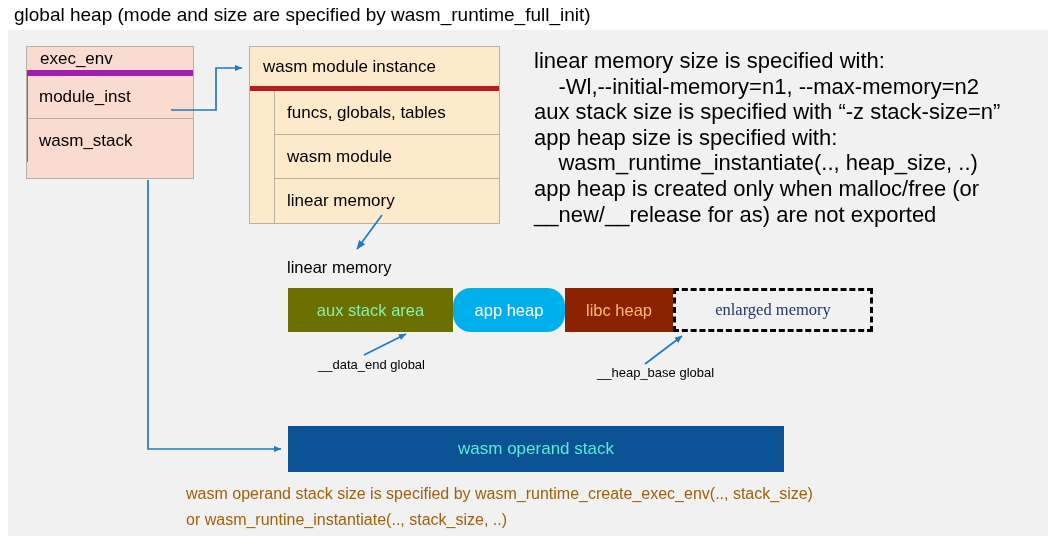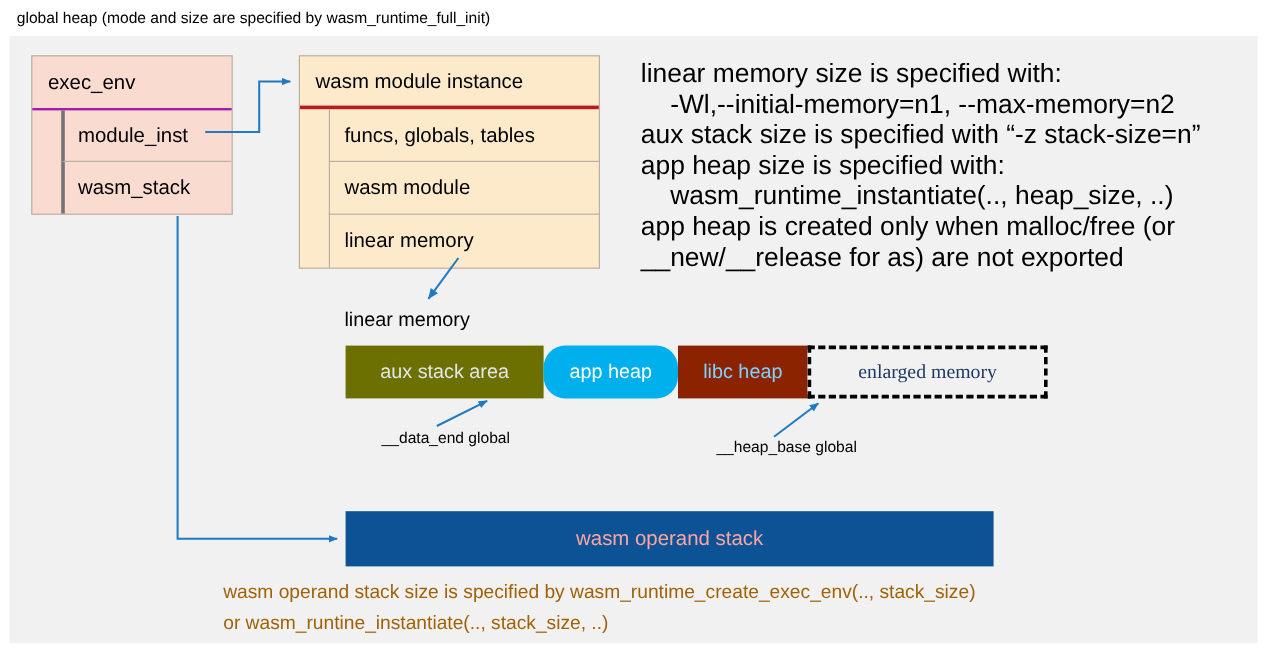--- a/index.html
+++ b/index.html
@@ -17,21 +17,21 @@
     height: 547px;
     background: #ffffff;
     overflow: hidden;
   }
 
   
   .doc-title {
     position: absolute;
     left: 14px;
     top: 4px;
-    font-size: 13px;
+    font-size: 19px;
     color: #000000;
     white-space: nowrap;
     line-height: 22px;
   }
 
   
   .grey-panel {
     position: absolute;
     left: 8px;
     top: 30px;
@@ -57,45 +57,44 @@
 
   
   .execenv {
     left: 26px;
     top: 46px;
     width: 168px;
     height: 133px;
     background: #fadbd0;
   }
   .execenv .hdr {
-    height: 45px;
+    height: 29px;
     padding-left: 13px;
-    border-bottom: 2px solid #a21caf;
+    border-bottom: 6px solid #a21caf;
   }
   .execenv .sub {
     height: 43px;
-    margin-left: 24px;
     padding-left: 11px;
-    border-left: 3px solid #737373;
+    border-left: 1px solid #737373;
     box-sizing: border-box;
   }
   .execenv .sub.mid { border-bottom: 1px solid #b9b0a4; }
 
   
   .wmi {
     left: 249px;
     top: 46px;
     width: 251px;
     height: 178px;
     background: #fdeacb;
   }
   .wmi .hdr {
     height: 44px;
     padding-left: 13px;
-    border-bottom: 3px solid #b91c1c;
+    border-bottom: 5px solid #b91c1c;
   }
   .wmi .sub {
     height: 44px;
     margin-left: 24px;
     padding-left: 12px;
     border-left: 1px solid #b9b0a4;
     box-sizing: border-box;
   }
   .wmi .sub.b { border-bottom: 1px solid #b9b0a4; }
 
@@ -152,27 +151,27 @@
   }
   .ann-dataend  { left: 318px; top: 357px; }
   .ann-heapbase { left: 597px; top: 365px; }
   .ann-exported { left: 302px; top: 390px; }
 
   
   .opstack {
     position: absolute;
     left: 288px;
     top: 426px;
-    width: 540px;
+    width: 496px;
     height: 46px;
     background: #0b5394;
     display: flex;
     align-items: center;
     justify-content: center;
-    color: #fca5a5;
+    color: #5eead4;
     font-size: 17px;
     white-space: nowrap;
   }
 
   
   .bottom-note {
     position: absolute;
     left: 186px;
     top: 481px;
     font-size: 16px;
@@ -217,23 +216,23 @@
     -Wl,--initial-memory=n1, --max-memory=n2
 aux stack size is specified with “-z stack-size=n”
 app heap size is specified with:
     wasm_runtime_instantiate(.., heap_size, ..)
 app heap is created only when malloc/free (or
 __new/__release for as) are not exported</div>
 
   <div class="lm-label">linear memory</div>
 
   <div class="membar">
-    <div class="seg" style="width: 165px; background: rgb(107, 112, 0); color: #e5e5e5;">aux stack area</div>
+    <div class="seg" style="width: 165px; background: rgb(107, 112, 0); color: #86efac;">aux stack area</div>
     <div class="seg" style="width: 112px; background: rgb(0, 176, 236); color: rgb(255, 255, 255); border-radius: 18px;">app heap</div>
-    <div class="seg" style="width: 108px; background: rgb(139, 34, 0); color: #7dd3fc;">libc heap</div>
+    <div class="seg" style="width: 108px; background: rgb(139, 34, 0); color: #fdba74;">libc heap</div>
     <div class="seg enlarged" style="width: 200px; color: rgb(31, 56, 100); font-family: Liberation Serif, serif;">enlarged memory</div>
   </div>
 
   <div class="ann ann-dataend">__data_end global</div>
   <div class="ann ann-heapbase">__heap_base global</div>
 
   <div class="opstack" style="background: rgb(11, 83, 148);">wasm operand stack</div>
 
   <div class="bottom-note">wasm operand stack size is specified by wasm_runtime_create_exec_env(.., stack_size)
 or wasm_runtine_instantiate(.., stack_size, ..)</div>

